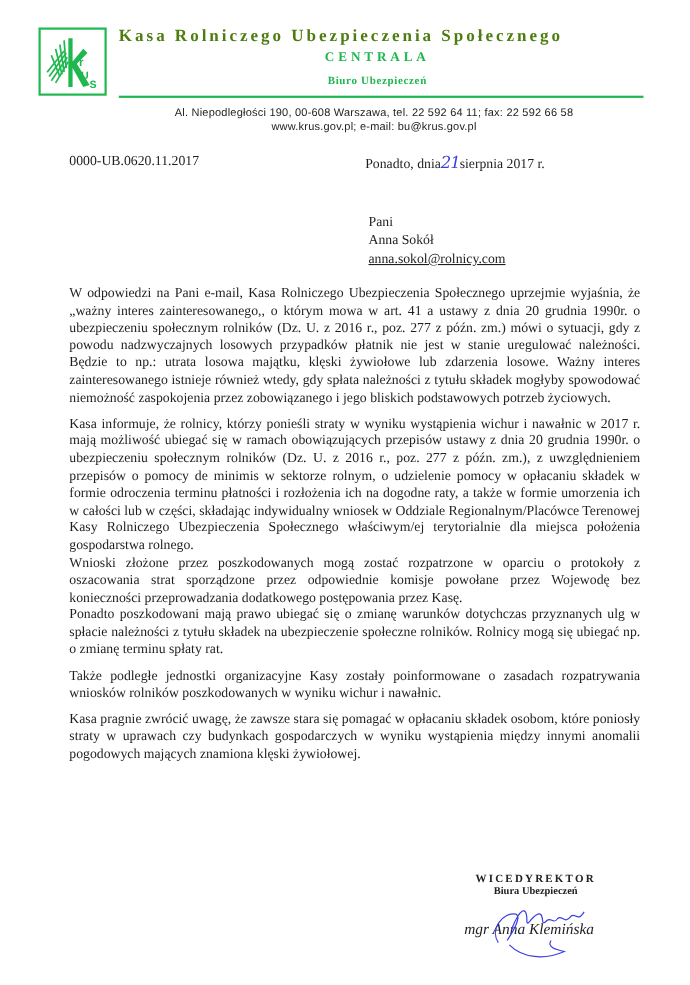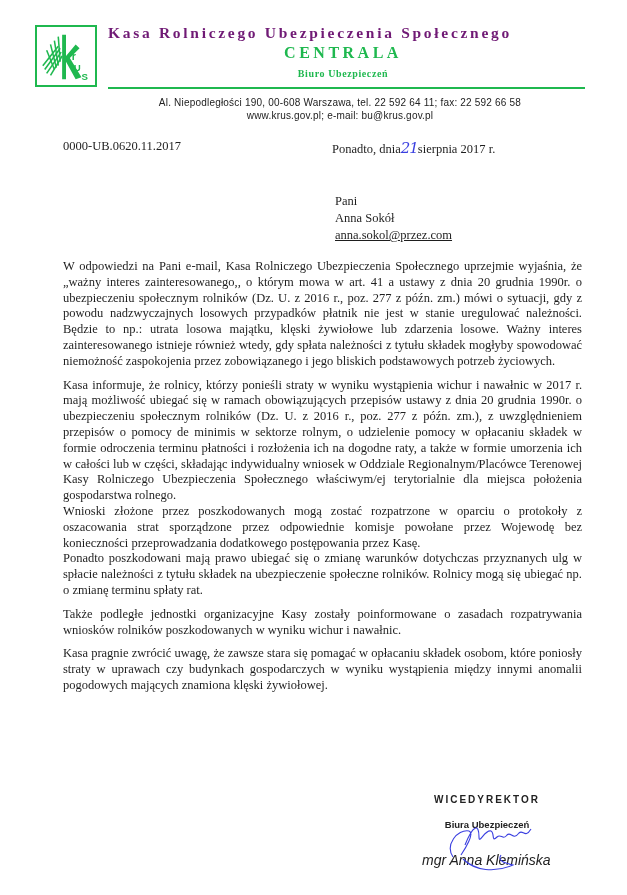--- a/index.html
+++ b/index.html
@@ -7,28 +7,28 @@
     width: 627px; height: 895px; position: relative; overflow: hidden;
     font-family: "Liberation Serif", serif; color: #1e1e1e;
   }
   .logo {
     position: absolute; left: 35px; top: 25px; width: 62px; height: 62px;
     border: 2px solid #1fb84f; box-sizing: border-box; background: #fff;
   }
   .logo svg { width: 100%; height: 100%; display: block; }
   .org-title {
     position: absolute; left: 108px; top: 24px; width: 470px;
-    color: #701a75; font-family: "Liberation Serif", serif; font-weight: bold;
+    color: #4d7c0f; font-family: "Liberation Serif", serif; font-weight: bold;
     font-size: 15.5px; letter-spacing: 2.7px; white-space: nowrap;
   }
   .org-sub {
     position: absolute; left: 108px; width: 470px; text-align: center;
     color: #1fb84f; font-weight: bold; font-family: "Liberation Serif", serif;
   }
-  .org-central { top: 44px; font-size: 16px; letter-spacing: 3.5px; }
+  .org-central { top: 44px; font-size: 12px; letter-spacing: 3.5px; }
   .org-bureau { top: 68px; font-size: 10px; letter-spacing: 0.6px; }
   .green-rule {
     position: absolute; left: 108px; top: 87px; width: 477px; height: 2px;
     background: #1fb84f;
   }
   .addr {
     position: absolute; left: 80px; width: 520px; text-align: center;
     font-family: "Liberation Sans", sans-serif; font-size: 10px; color: #222;
     letter-spacing: 0.2px;
   }
@@ -47,24 +47,24 @@
   .recipient .email { text-decoration: underline; }
   .body {
     position: absolute; left: 63px; top: 259px; width: 519px;
     font-size: 12.5px; line-height: 15.8px; text-align: justify;
   }
   .body p { margin: 0 0 8px 0; }
   .body p.tight { margin-bottom: 0; }
   .u { }
   .sig {
     position: absolute; left: 412px; top: 794px; width: 150px;
-    font-family: Liberation Sans, sans-serif; color: #222;
+    font-family: Liberation Serif, serif; color: #222;
   }
   .sig .title { font-size: 10px; letter-spacing: 2px; font-weight: bold; text-align: center; }
-  .sig .dept { font-size: 9.5px; font-weight: bold; text-align: center; margin-top: 14px; }
+  .sig .dept { font-size: 9.5px; font-weight: bold; text-align: center; margin-top: 1px; }
   .sig .name { font-size: 14px; font-style: italic; margin-top: 22px; margin-left: 10px; }
   .sig-scribble { position: absolute; left: 435px; top: 815px; width: 120px; height: 60px; }
 </style>
 </head>
 <body>
 
 <div class="logo">
   <svg viewBox="0 0 60 60">
     <g stroke="#1fb84f" stroke-width="1.6" fill="none">
       <line x1="6" y1="40" x2="22" y2="20"></line>
@@ -91,21 +91,21 @@
 <div class="addr addr2">www.krus.gov.pl; e-mail: bu@krus.gov.pl</div>
 
 <div class="ref">0000-UB.0620.11.2017</div>
 <div class="date">
   <span>Ponadto, dnia</span><span class="hand">21</span><span>sierpnia 2017 r.</span>
 </div>
 
 <div class="recipient">
   <div>Pani</div>
   <div>Anna Sokół</div>
-  <div class="email">anna.sokol@przez.com</div>
+  <div class="email">anna.sokol@rolnicy.com</div>
 </div>
 
 <div class="body">
   <p>W odpowiedzi na Pani e-mail, Kasa Rolniczego Ubezpieczenia Społecznego uprzejmie wyjaśnia, że „ważny interes zainteresowanego,, o którym mowa w art. 41 a ustawy z dnia 20 grudnia 1990r. o ubezpieczeniu społecznym rolników (Dz. U. z 2016 r., poz. 277 z późn. zm.) mówi o sytuacji, gdy z powodu nadzwyczajnych losowych przypadków płatnik nie jest w stanie uregulować należności. Będzie to np.: utrata losowa majątku, klęski żywiołowe lub zdarzenia losowe. Ważny interes zainteresowanego istnieje również wtedy, gdy spłata należności z tytułu składek mogłyby spowodować niemożność zaspokojenia przez zobowiązanego i jego bliskich podstawowych potrzeb życiowych.</p>
   <p class="tight"><span>Kasa informuje, </span><span class="u">że rolnicy, którzy ponieśli straty w wyniku wystąpienia wichur i nawałnic w 2017 r. mają możliwość ubiegać się w ramach obowiązujących</span><span> przepisów ustawy z dnia 20 grudnia 1990r. o ubezpieczeniu społecznym rolników (Dz. U. z 2016 r., poz. 277 z późn. zm.), </span><span class="u">z uwzględnieniem przepisów o pomocy de minimis w sektorze rolnym, o udzielenie pomocy w opłacaniu składek</span><span> w formie odroczenia terminu płatności i rozłożenia ich na dogodne raty, a także w formie umorzenia ich w całości lub w części, </span><span class="u">składając indywidualny wniosek</span><span> w Oddziale Regionalnym/Placówce Terenowej Kasy Rolniczego Ubezpieczenia Społecznego właściwym/ej terytorialnie dla miejsca położenia gospodarstwa rolnego.</span></p>
   <p class="tight">Wnioski złożone przez poszkodowanych mogą zostać rozpatrzone w oparciu o protokoły z oszacowania strat sporządzone przez odpowiednie komisje powołane przez Wojewodę bez konieczności przeprowadzania dodatkowego postępowania przez Kasę.</p>
   <p>Ponadto poszkodowani mają prawo ubiegać się o zmianę warunków dotychczas przyznanych ulg w spłacie należności z tytułu składek na ubezpieczenie społeczne rolników. Rolnicy mogą się ubiegać np. o zmianę terminu spłaty rat.</p>
   <p>Także podległe jednostki organizacyjne Kasy zostały poinformowane o zasadach rozpatrywania wniosków rolników poszkodowanych w wyniku wichur i nawałnic.</p>
   <p>Kasa pragnie zwrócić uwagę, że zawsze stara się pomagać w opłacaniu składek osobom, które poniosły straty w uprawach czy budynkach gospodarczych w wyniku wystąpienia między innymi anomalii pogodowych mających znamiona klęski żywiołowej.</p>
 </div>

